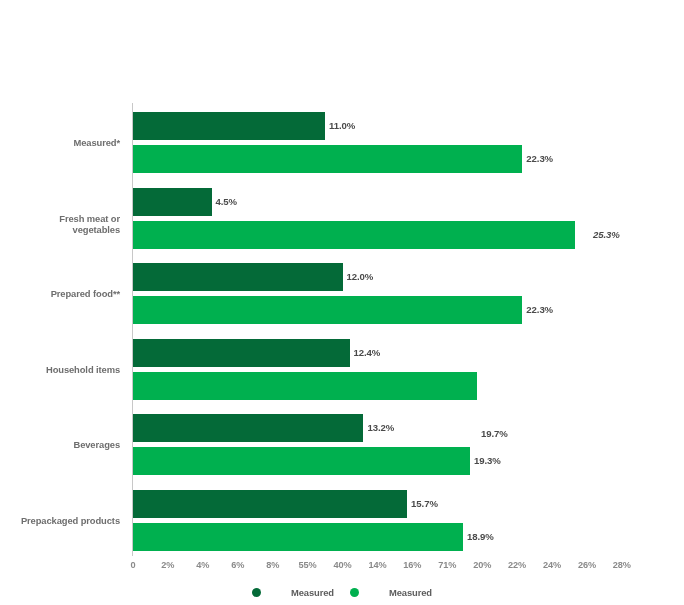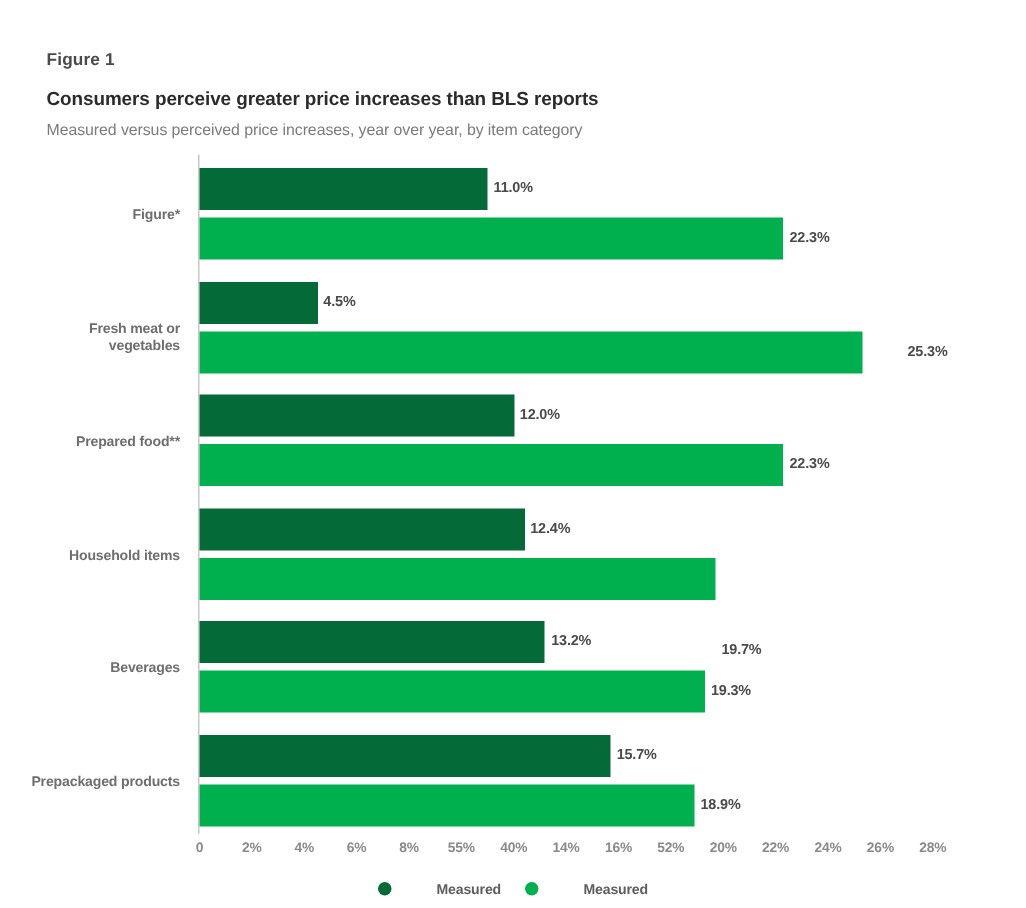--- a/index.html
+++ b/index.html
@@ -125,49 +125,44 @@
     letter-spacing: -0.1px;
     line-height: 11px;
     padding-left: 25px;
   }
 </style>
 </head>
 <body>
 
 <div id="figure">
 
-  <div id="header">
-    <div id="fig-label">Figure 1</div>
-    <div id="fig-title">Consumers perceive greater price increases than BLS reports</div>
-    <div id="fig-subtitle">Measured versus perceived price increases, year over year, by item category</div>
-  </div>
 
   <div id="plot">
     <div id="yaxis-line"></div>
     <div id="groups">
         <div class="group" style="top: 0px;">
-          <div class="cat-label" style="top: 137px;">Figure*</div>
+          <div class="cat-label" style="top: 137px;">Measured*</div>
           <div class="bar-row" style="top: 112px;">
             <div class="bar measured" style="width: 192.06px; background: rgb(4, 106, 56);"></div>
             <div class="bar-value" style="left: 192.06px;">11.0%</div>
           </div>
           <div class="bar-row" style="top: 145px;">
             <div class="bar perceived" style="width: 389.358px; background: rgb(0, 176, 79);"></div>
             <div class="bar-value" style="left: 389.358px;">22.3%</div>
           </div>
         </div>
         <div class="group" style="top: 0px;">
           <div class="cat-label" style="top: 212.5px; padding-left: 41px;">Fresh meat or vegetables</div>
           <div class="bar-row" style="top: 187.5px;">
             <div class="bar measured" style="width: 78.57px; background: rgb(4, 106, 56);"></div>
             <div class="bar-value" style="left: 78.57px;">4.5%</div>
           </div>
           <div class="bar-row" style="top: 220.5px;">
             <div class="bar perceived" style="width: 441.738px; background: rgb(0, 176, 79);"></div>
-            <div class="bar-value" style="left: 468px;">25.3%</div>
+            <div class="bar-value" style="left: 456px; font-style: italic;">25.3%</div>
           </div>
         </div>
         <div class="group" style="top: 0px;">
           <div class="cat-label" style="top: 288px;">Prepared food**</div>
           <div class="bar-row" style="top: 263px;">
             <div class="bar measured" style="width: 209.52px; background: rgb(4, 106, 56);"></div>
             <div class="bar-value" style="left: 209.52px;">12.0%</div>
           </div>
           <div class="bar-row" style="top: 296px;">
             <div class="bar perceived" style="width: 389.358px; background: rgb(0, 176, 79);"></div>
@@ -211,21 +206,21 @@
     <div id="xaxis">
         <div class="xtick" style="left: 133px;">0</div>
         <div class="xtick" style="left: 167.92px;">2%</div>
         <div class="xtick" style="left: 202.84px;">4%</div>
         <div class="xtick" style="left: 237.76px;">6%</div>
         <div class="xtick" style="left: 272.68px;">8%</div>
         <div class="xtick" style="left: 307.6px;">55%</div>
         <div class="xtick" style="left: 342.52px;">40%</div>
         <div class="xtick" style="left: 377.44px;">14%</div>
         <div class="xtick" style="left: 412.36px;">16%</div>
-        <div class="xtick" style="left: 447.28px;">52%</div>
+        <div class="xtick" style="left: 447.28px;">71%</div>
         <div class="xtick" style="left: 482.2px;">20%</div>
         <div class="xtick" style="left: 517.12px;">22%</div>
         <div class="xtick" style="left: 552.04px;">24%</div>
         <div class="xtick" style="left: 586.96px;">26%</div>
         <div class="xtick" style="left: 621.88px;">28%</div>
       </div>
   </div>
 
   <div id="legend">
       <div class="legend-item">

